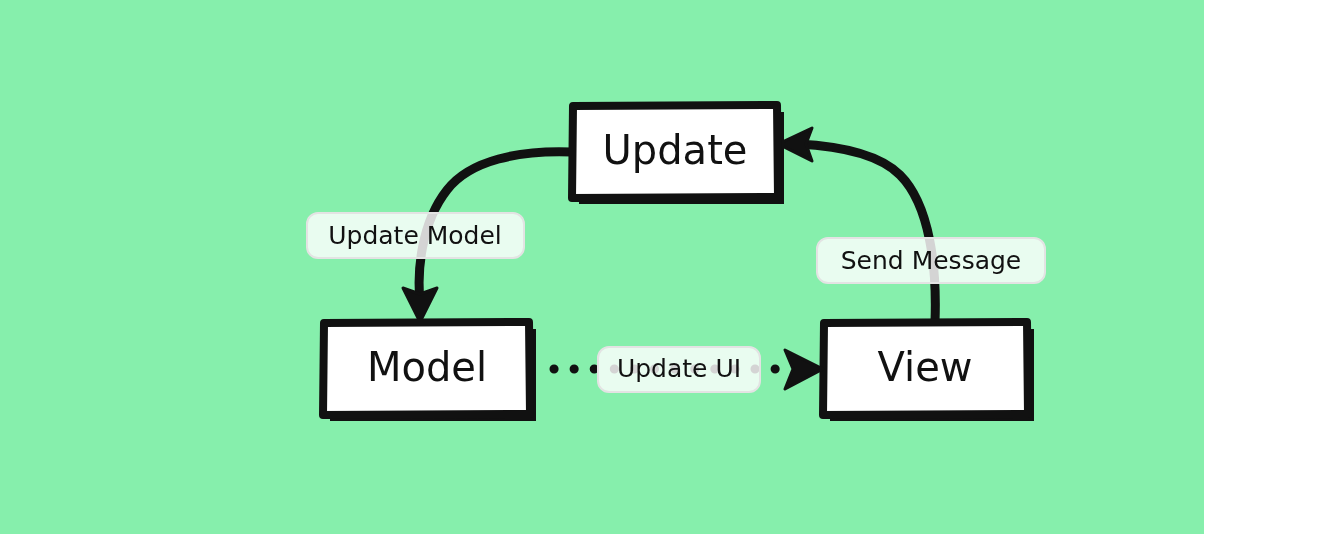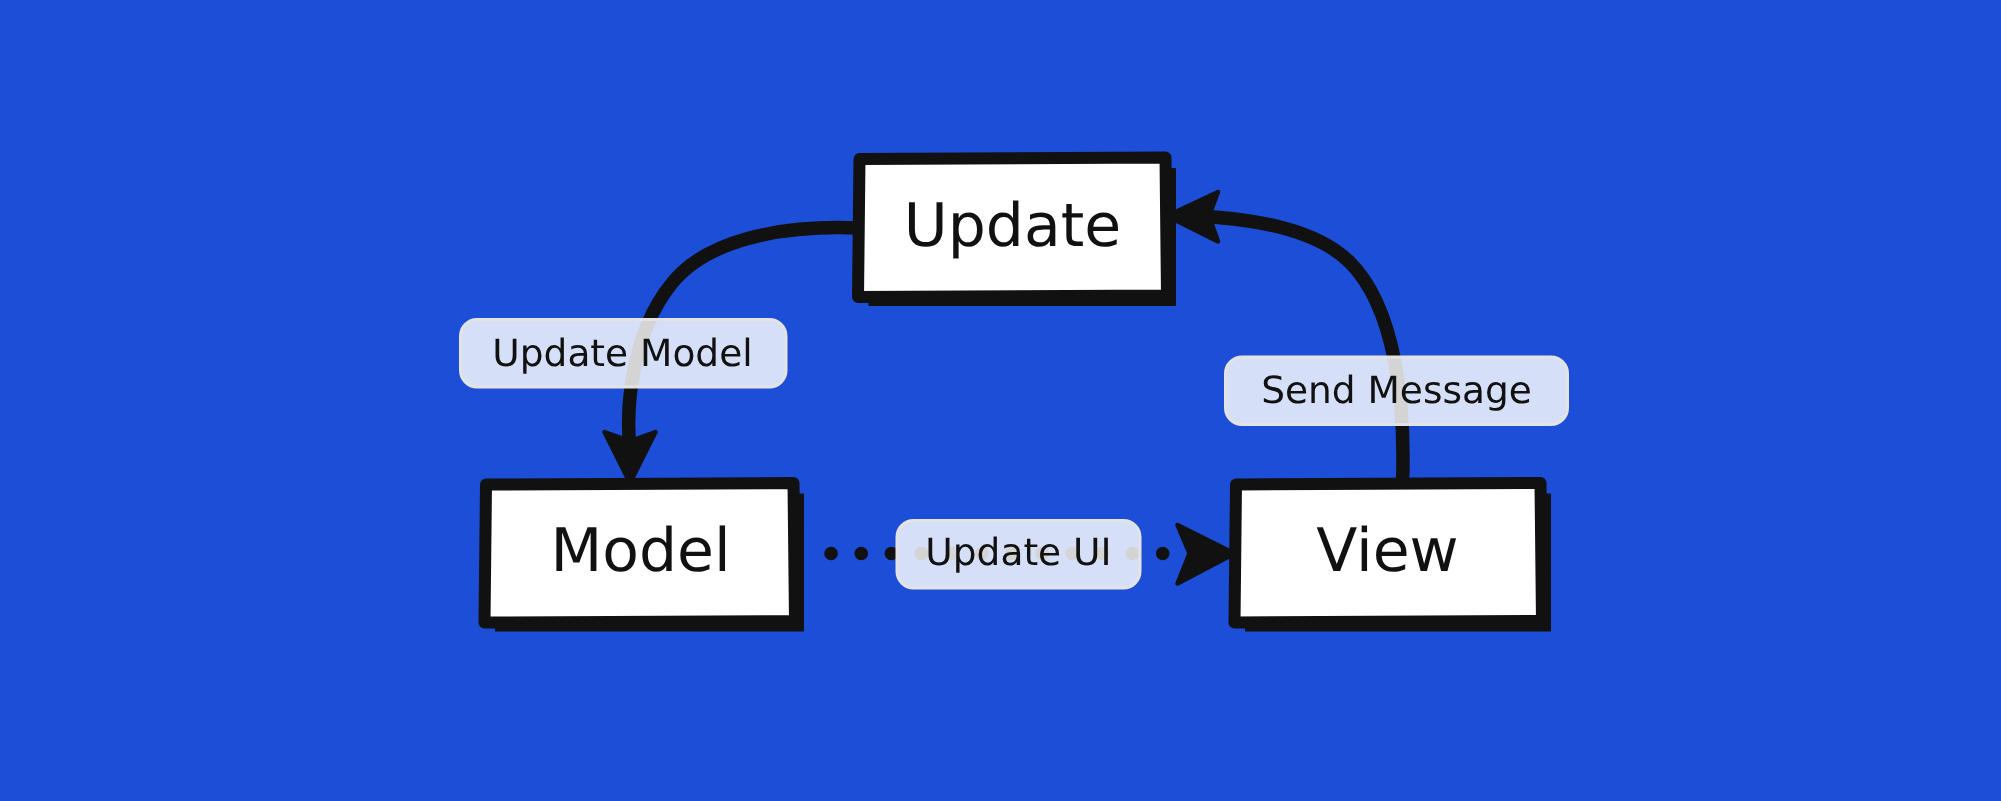--- a/index.html
+++ b/index.html
@@ -8,23 +8,23 @@
     background: #ffffff;
   }
   body {
     width: 1334px;
     height: 534px;
     overflow: hidden;
     font-family: "DejaVu Sans", sans-serif;
   }
   #diagram-root {
     position: relative;
-    width: 1334px;
+    width: 1204px;
     height: 534px;
-    background: #1d4ed8;
+    background: #86efac;
   }
   #diagram-svg {
     position: absolute;
     top: 0;
     left: 0;
     width: 1334px;
     height: 534px;
   }
   .node-text {
     font-family: "DejaVu Sans", sans-serif;

